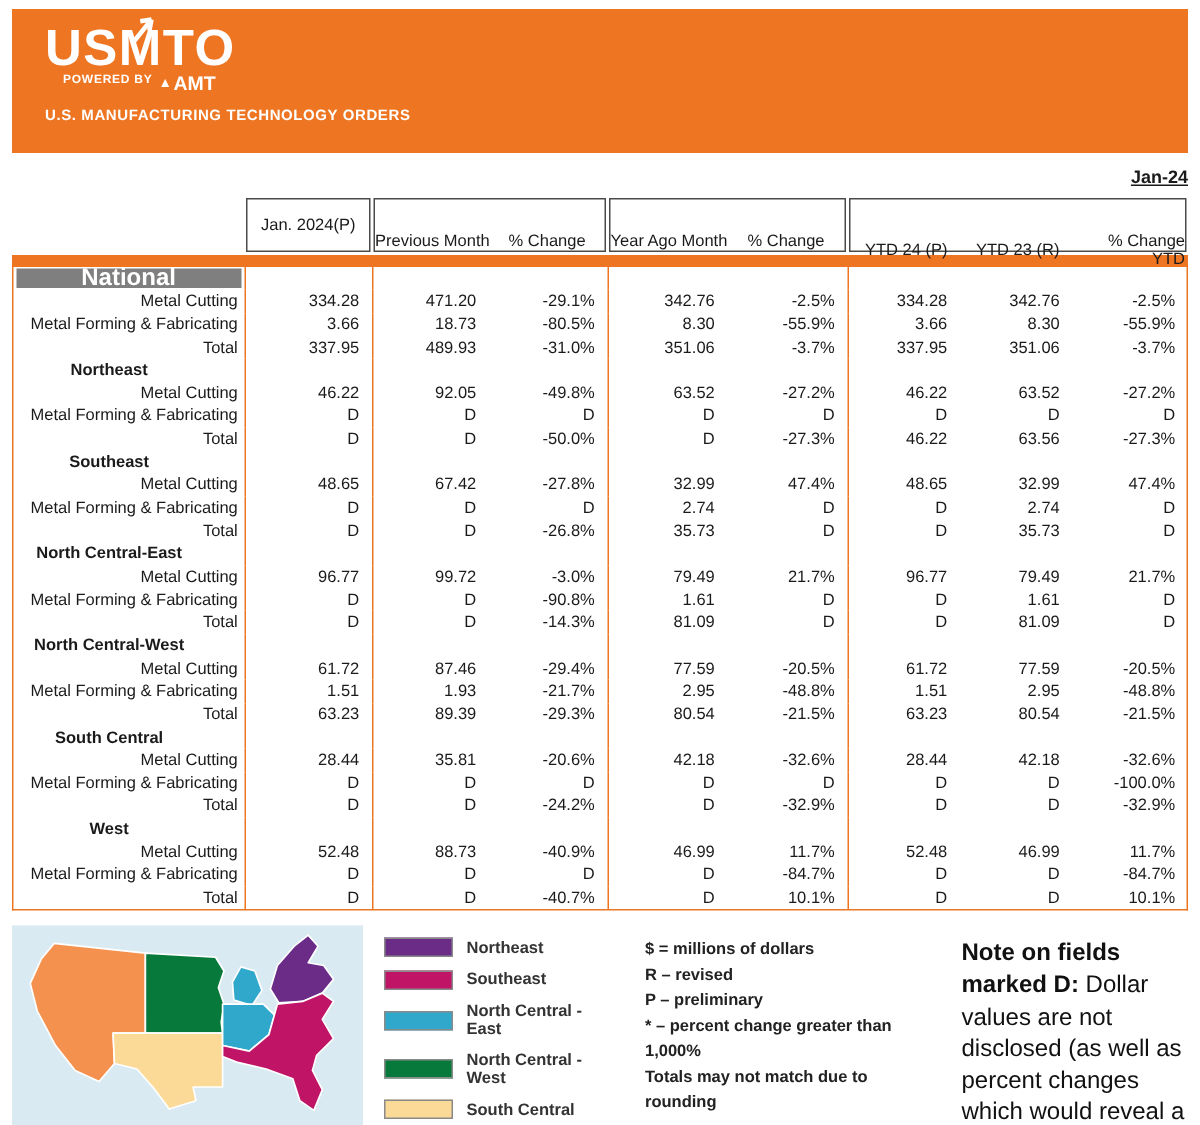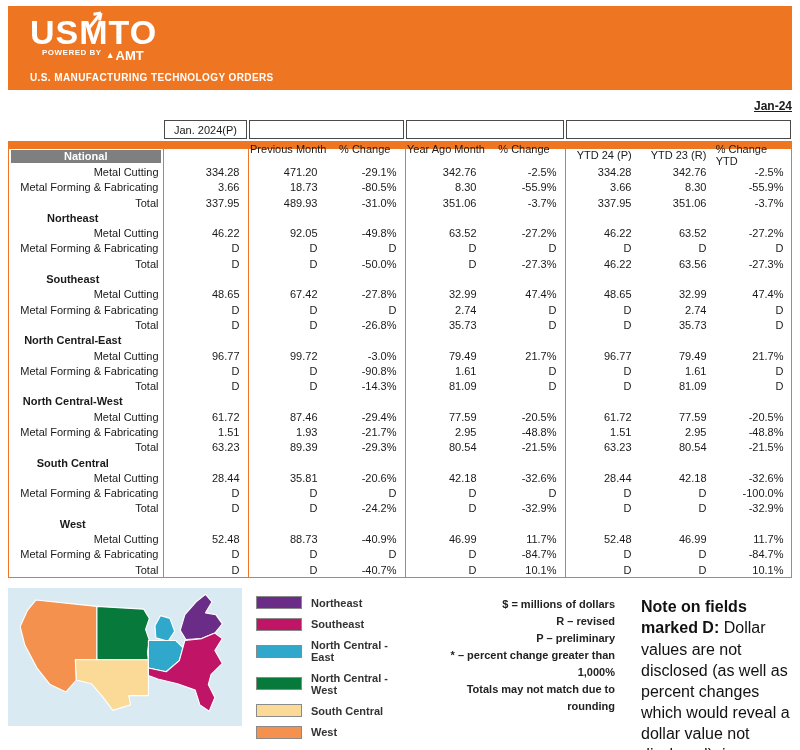--- a/index.html
+++ b/index.html
@@ -5,58 +5,58 @@
   :root{
     --orange:#EE7623;
     --gray:#7F7F7F;
     --mapbg:#D9EAF2;
   }
   *{box-sizing:border-box;}
   body{margin:0;width:800px;height:750px;background:#fff;font-family:"Liberation Sans",sans-serif;color:#1a1a1a;}
   .page{padding:6px 8px 0 8px;width:800px;}
 
   
-  .brand{background:var(--orange);height:84px;padding:8px 0 0 22px;position:relative;}
+  .brand{background:var(--orange);height:96px;padding:8px 0 0 22px;position:relative;}
   .logo{position:relative;display:inline-block;color:#fff;font-weight:bold;font-size:34px;letter-spacing:1px;line-height:36px;}
   .logo .arrow{position:absolute;left:55px;top:-5px;pointer-events:none;}
   .powered{color:#fff;margin:-2px 0 0 12px;font-size:8px;font-weight:bold;letter-spacing:.5px;display:flex;gap:4px;}
   .powered .amt-mark{font-size:13px;font-weight:bold;letter-spacing:0;display:flex;align-items:center;gap:1px;}
   .powered .tri{font-size:9px;line-height:9px;}
   .subtitle{color:#fff;font-size:10px;font-weight:bold;letter-spacing:.4px;margin:9px 0 0 0;}
 
   .datelabel{text-align:right;font-weight:bold;font-size:12px;margin:9px 0 7px 0;text-decoration:underline;}
 
   
   .ttable{width:784px;}
   .thead{display:grid;grid-template-columns:155px 85px 157px 160px 227px;margin-bottom:2px;}
-  .hbox{border:1px solid #4a4a4a;margin:0 1px;height:19px;font-size:11px;}
+  .hbox{border:1px solid #4a4a4a;margin:0 1px;height:36px;font-size:11px;text-align:right;}
   .hbox.single{display:flex;align-items:center;justify-content:center;}
   .hsub{display:grid;height:100%;}
   .hsub.two{grid-template-columns:1fr 1fr;}
   .hsub.three{grid-template-columns:1fr 1fr 1fr;}
   .hsub span{display:flex;align-items:center;justify-content:center;margin-top:22px;}
   .band{height:8px;background:var(--orange);}
   .tbody{border:1.5px solid var(--orange);border-top:none;}
   .trow{display:grid;grid-template-columns:153.5px 85px 78px 79px 80px 80px 75px 75px 77px;height:15.3px;}
   .cell{font-size:11px;display:flex;align-items:center;overflow:hidden;white-space:nowrap;}
   .val{justify-content:flex-end;padding-right:8px;}
   .gb{border-left:1.5px solid var(--orange);}
   .lab{justify-content:flex-end;padding-right:4px;}
   .lab.region{justify-content:center;padding-right:26px;font-weight:bold;}
   .bcell{display:block;padding:1px 2px;}
-  .banner{background:var(--gray);color:#fff;text-align:center;font-weight:bold;font-size:11px;line-height:13px;height:13.3px;}
+  .banner{background:var(--gray);color:#fff;text-align:center;font-weight:bold;font-size:16px;line-height:13px;height:13.3px;}
 
   
   .bottom{display:flex;margin-top:10px;align-items:flex-start;}
   .mapwrap{width:234px;height:138px;background:var(--mapbg);flex:none;}
   .legend{margin-left:14px;padding-top:8px;flex:none;width:150px;}
   .lg-item{display:flex;align-items:center;margin-bottom:8.5px;}
   .sw{width:46px;height:13px;border:1px solid #8a8a8a;flex:none;margin-right:9px;}
   .lg-label{font-size:11px;font-weight:bold;color:#333;}
-  .footnotes{margin-left:24px;padding-top:8px;flex:none;width:185px;text-align:right;}
+  .footnotes{margin-left:24px;padding-top:8px;flex:none;width:185px;}
   .fn-line{font-size:11px;font-weight:bold;line-height:17px;color:#222;}
   .note{margin-left:26px;padding-top:8px;width:196px;font-size:16px;line-height:1.32;color:#111;}
 </style>
 </head>
 <body>
 
 <div class="page">
 
   <div class="brand">
     <div class="logo">

